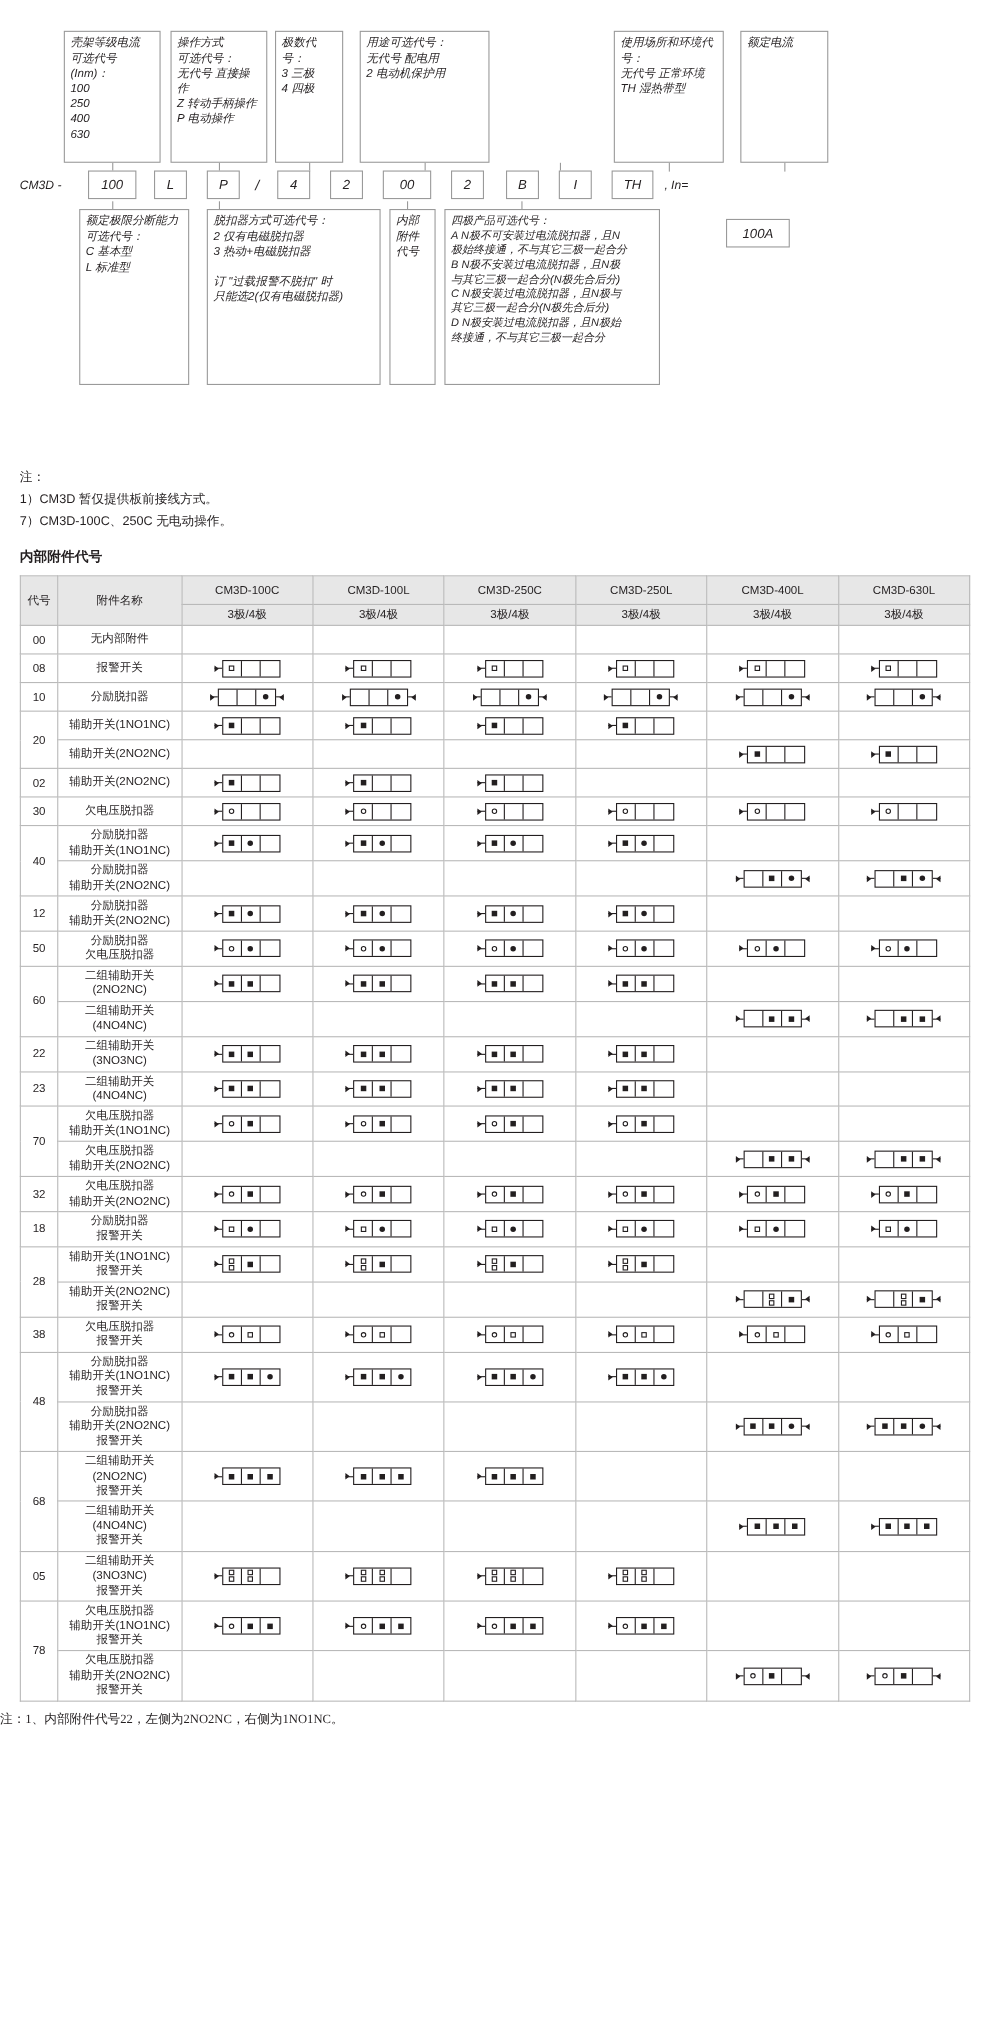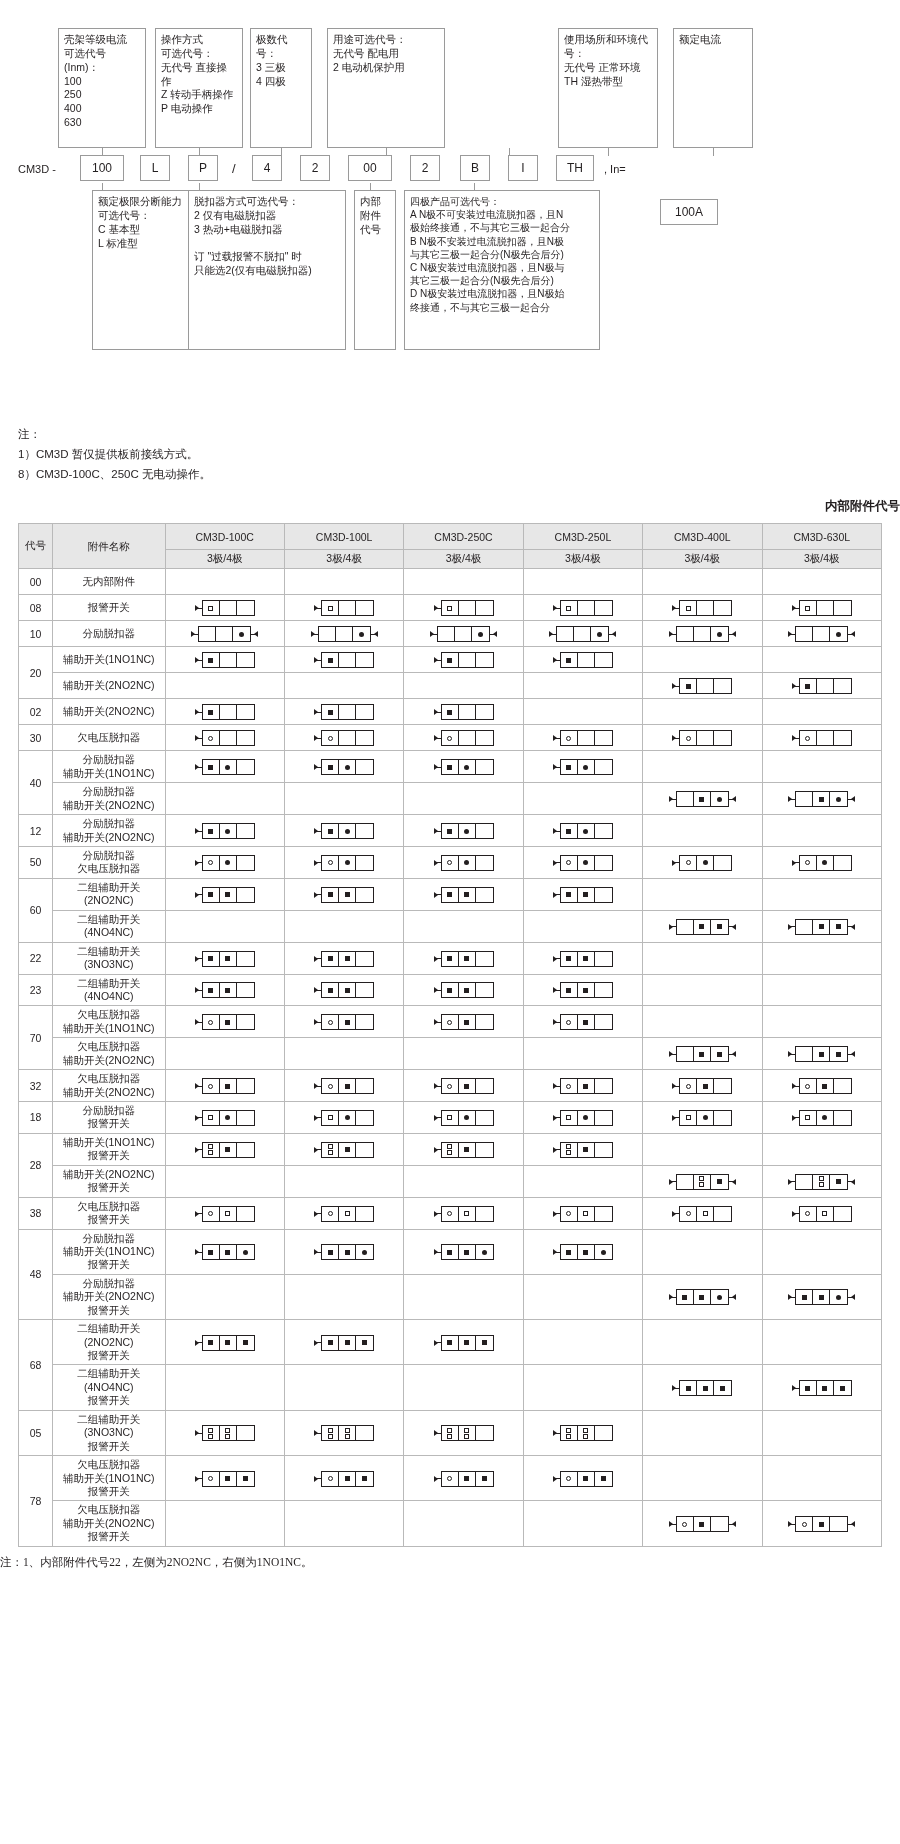--- a/index.html
+++ b/index.html
@@ -14,20 +14,21 @@
     position: relative;
     color: #231f20;
     font-size: 11px;
   }
 
   
   .diagram {
     position: relative;
     width: 900px;
     height: 420px;
+    font-style: italic;
   }
   .box {
     position: absolute;
     border: 1px solid #9a9a9a;
     background: #ffffff;
     padding: 4px 5px;
     line-height: 1.32;
     font-size: 10.5px;
     color: #231f20;
     white-space: pre-line;
@@ -63,21 +64,20 @@
     margin: 4px 0 0 18px;
     font-size: 11.5px;
     line-height: 1.75;
     color: #231f20;
   }
   .section-title {
     margin: 14px 0 8px 18px;
     font-size: 12.5px;
     font-weight: bold;
     color: #231f20;
-    text-align: right;
   }
 
   
   table.acc {
     border-collapse: collapse;
     margin: 0 0 0 18px;
     width: 864px;
     table-layout: fixed;
   }
   table.acc td, table.acc th {
@@ -219,21 +219,21 @@
     <span class="cell" style="left:556px;width:38px;text-align:center;">TH</span>
     <span class="lbl" style="left:604px;">, In=</span>
     <span class="cell" style="left:660px;width:58px;margin-top:44px;">100A</span>
   </div>
 
   <div style="position:absolute;left:102px;top:183px;width:1px;height:8px;background:#9a9a9a;"></div>
   <div style="position:absolute;left:199px;top:183px;width:1px;height:8px;background:#9a9a9a;"></div>
   <div style="position:absolute;left:370px;top:183px;width:1px;height:8px;background:#9a9a9a;"></div>
   <div style="position:absolute;left:474px;top:183px;width:1px;height:8px;background:#9a9a9a;"></div>
 
-  <div class="box" style="left:92px;top:190px;width:100px;height:160px;">额定极限分断能力
+  <div class="box" style="left:72px;top:190px;width:100px;height:160px;">额定极限分断能力
 可选代号：
 C   基本型
 L   标准型</div>
   <div class="box" style="left:188px;top:190px;width:158px;height:160px;">脱扣器方式可选代号：
 2  仅有电磁脱扣器
 3  热动+电磁脱扣器
 
 订 "过载报警不脱扣" 时
 只能选2(仅有电磁脱扣器)</div>
   <div class="box" style="left:354px;top:190px;width:42px;height:160px;">内部
@@ -246,21 +246,21 @@
 与其它三极一起合分(N极先合后分)
 C  N极安装过电流脱扣器，且N极与
 其它三极一起合分(N极先合后分)
 D  N极安装过电流脱扣器，且N极始
 终接通，不与其它三极一起合分</div>
 </div>
 
 <div class="notes">
   <div>注：</div>
   <div>1）CM3D 暂仅提供板前接线方式。</div>
-  <div>8）CM3D-100C、250C 无电动操作。</div>
+  <div>7）CM3D-100C、250C 无电动操作。</div>
 </div>
 
 <div class="section-title">内部附件代号</div>
 
 <table class="acc">
   <thead>
     <tr>
       <td class="code-col" rowspan="2">代号</td>
       <td class="name-col" rowspan="2">附件名称</td>
       <td class="sym-col">CM3D-100C</td>

